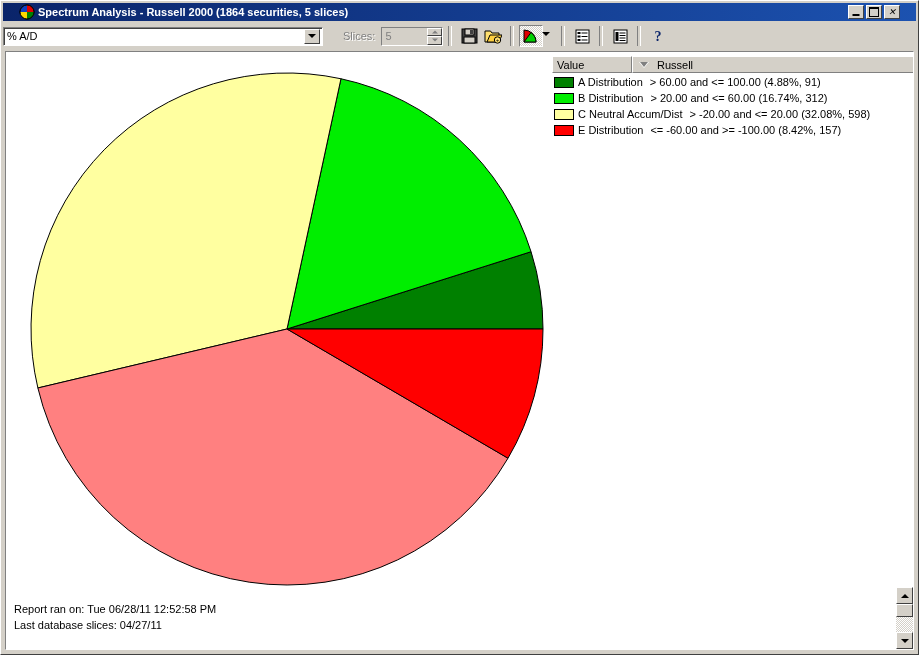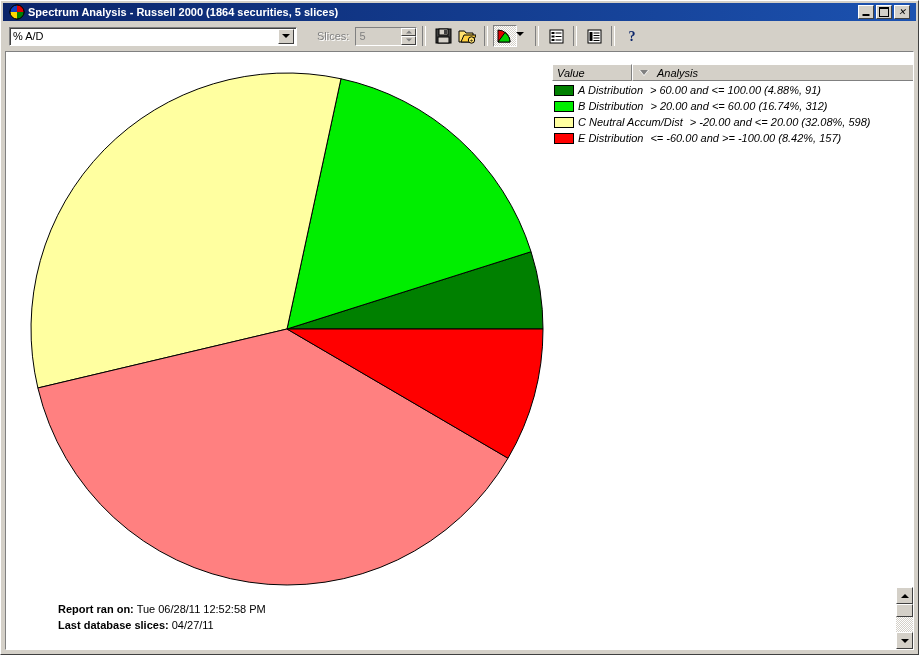--- a/index.html
+++ b/index.html
@@ -11,39 +11,39 @@
     -webkit-font-smoothing:none;
   }
   .window{position:absolute;inset:0;background:#d4d0c8;
     border-left:1px solid #ffffff;border-top:1px solid #ffffff;
     border-right:1px solid #404040;border-bottom:1px solid #404040;
     box-sizing:border-box;}
 
   
   .titlebar{position:absolute;left:2px;top:2px;right:2px;height:18px;
     background:linear-gradient(to right,#0a246a,#1c52b0);
-    display:flex;align-items:center;padding:0 6px;box-sizing:border-box;}
+    display:flex;align-items:center;padding:0 16px;box-sizing:border-box;}
   .title-icon{width:16px;height:16px;margin-right:3px;position:relative;flex:0 0 auto;}
   .title-text{color:#ffffff;font-weight:bold;font-size:11px;white-space:nowrap;
     flex:1 1 auto;overflow:hidden;letter-spacing:0px;}
   .tbtns{display:flex;gap:2px;align-items:center;flex:0 0 auto;}
   .tbtn{width:16px;height:14px;background:#d4d0c8;
     border-left:1px solid #ffffff;border-top:1px solid #ffffff;
     border-right:1px solid #404040;border-bottom:1px solid #404040;
     position:relative;box-sizing:border-box;}
   .tbtn .g{position:absolute;left:50%;top:50%;transform:translate(-50%,-50%);
     font-size:9px;line-height:9px;color:#000;font-family:"Liberation Sans",sans-serif;}
   .tbtn.min .g{top:auto;bottom:2px;transform:translateX(-50%);
     width:7px;height:2px;background:#000;}
   .tbtn.max .g{width:8px;height:7px;border:1px solid #000;border-top-width:2px;background:none;}
 
   
   .toolbar{position:absolute;left:2px;top:22px;right:2px;height:26px;
     background:#d4d0c8;display:flex;align-items:center;box-sizing:border-box;}
-  .combo{margin-left:6px;width:288px;height:19px;background:#ffffff;
+  .combo{width:320px;height:19px;background:#ffffff;
     border-top:1px solid #808080;border-left:1px solid #808080;
     border-right:1px solid #ffffff;border-bottom:1px solid #ffffff;
     box-shadow:inset 1px 1px 0 #404040;
     display:flex;align-items:center;box-sizing:border-box;position:relative;}
   .combo-val{padding-left:3px;font-size:11px;color:#000;flex:1 1 auto;}
   .combo-btn{width:16px;height:15px;margin-right:2px;background:#d4d0c8;
     border-left:1px solid #ffffff;border-top:1px solid #ffffff;
     border-right:1px solid #404040;border-bottom:1px solid #404040;
     position:relative;box-sizing:border-box;flex:0 0 auto;}
   .caret{position:absolute;left:50%;top:50%;transform:translate(-50%,-50%);
@@ -77,21 +77,21 @@
   
   .client{position:absolute;left:4px;top:50px;right:4px;bottom:4px;background:#ffffff;
     border-top:1px solid #808080;border-left:1px solid #808080;
     border-right:1px solid #ffffff;border-bottom:1px solid #ffffff;
     box-sizing:border-box;overflow:hidden;}
 
   .pie-wrap{position:absolute;left:0;top:0;width:548px;height:100%;}
   .pie{position:absolute;}
 
   
-  .legend{position:absolute;left:546px;top:12px;width:367px;height:100px;font-style:italic;}
+  .legend{position:absolute;left:546px;top:4px;width:367px;height:100px;}
   .lg-head{display:flex;height:17px;box-sizing:border-box;}
   .lg-col{background:#d4d0c8;height:17px;box-sizing:border-box;
     border-left:1px solid #ffffff;border-top:1px solid #ffffff;
     border-right:1px solid #808080;border-bottom:1px solid #808080;
     display:flex;align-items:center;font-size:11px;color:#000;position:relative;}
   .lg-col.c1{width:80px;padding-left:4px;}
   .lg-col.c2{flex:1 1 auto;padding-left:24px;}
   .sortmark{position:absolute;left:6px;top:50%;transform:translateY(-50%);
     width:0;height:0;border-left:5px solid transparent;border-right:5px solid transparent;
     border-top:6px solid transparent;}
@@ -102,21 +102,21 @@
     width:0;height:0;border-left:4px solid transparent;border-right:4px solid transparent;
     border-top:5px solid #808080;}
   .lg-rows{margin-top:1px;}
   .lg-row{display:flex;align-items:center;height:16px;font-size:11px;color:#000;}
   .sw{width:20px;height:11px;margin:0 4px 0 2px;border:1px solid #000;box-sizing:border-box;flex:0 0 auto;}
   .lg-name{white-space:nowrap;}
   .lg-pct{white-space:nowrap;margin-left:7px;}
 
   
   .footer{position:absolute;left:8px;bottom:16px;font-size:11px;color:#000;line-height:16px;}
-  .footer b{font-weight:bold;margin-left:44px;}
+  .footer b{font-weight:normal;}
 
   
   .vscroll{position:absolute;right:0px;bottom:0px;width:17px;height:62px;
     background:repeating-conic-gradient(#ffffff 0 25%, #d4d0c8 0 50%) 0 0/2px 2px;
     box-sizing:border-box;}
   .sb-btn{width:17px;height:17px;background:#d4d0c8;
     border-left:1px solid #ffffff;border-top:1px solid #ffffff;
     border-right:1px solid #404040;border-bottom:1px solid #404040;
     box-sizing:border-box;position:relative;}
   .sb-btn i{position:absolute;left:50%;top:50%;transform:translate(-50%,-50%);
@@ -262,21 +262,21 @@
         </svg>
     </div>
 
     <div class="legend">
       <div class="lg-head">
         <div class="lg-col c1">
           <span>Value</span>
         </div>
         <div class="lg-col c2">
           <span class="sortmark"></span>
-          <span>Analysis</span>
+          <span>Russell</span>
         </div>
       </div>
       <div class="lg-rows" id="legend-rows">
           <div class="lg-row">
             <span class="sw" style="background: rgb(0, 128, 0);"></span>
             <span class="lg-name">A Distribution</span>
             <span class="lg-pct">&gt; 60.00 and &lt;= 100.00 (4.88%, 91)</span>
           </div>
           <div class="lg-row">
             <span class="sw" style="background: rgb(0, 238, 0);"></span>

